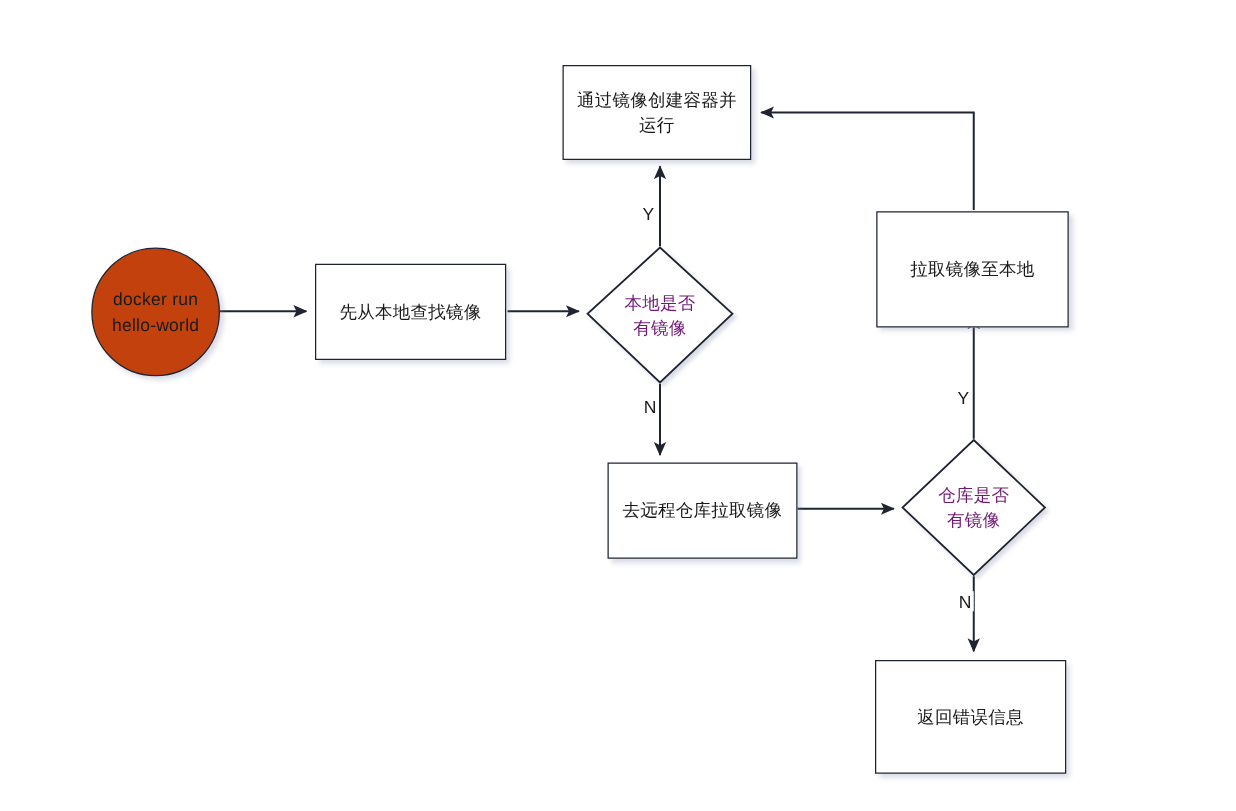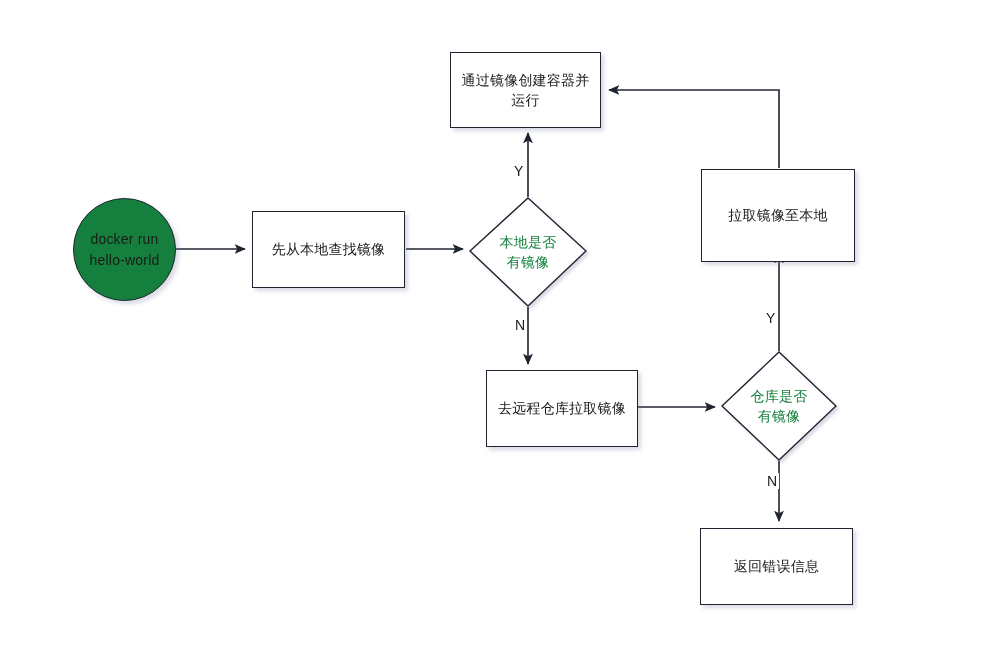--- a/index.html
+++ b/index.html
@@ -39,41 +39,41 @@
     font-size: 14px;
     line-height: 1.45;
     letter-spacing: 0.2px;
   }
   .node-box {
     background: #ffffff;
     border: 1.4px solid #1f2430;
     box-shadow: 3px 3px 4px rgba(120,125,160,0.28);
   }
   .node-circle {
-    background: #15803d;
+    background: #c2410c;
     border: 1.4px solid #1f2430;
     border-radius: 50%;
     box-shadow: 3px 3px 4px rgba(120,125,160,0.28);
   }
   .node-diamond-wrap {
     position: absolute;
   }
   .node-diamond-label {
     position: absolute;
     left: 0;
     top: 0;
     width: 100%;
     height: 100%;
     display: flex;
     align-items: center;
     justify-content: center;
     text-align: center;
     font-size: 14px;
     line-height: 1.45;
-    color: #15803d;
+    color: #701a75;
     letter-spacing: 0.2px;
   }
   .edge-label {
     position: absolute;
     background: #ffffff;
     color: #1a1a1a;
     font-size: 14px;
     line-height: 1;
     padding: 1px 2px;
     text-align: center;
@@ -145,21 +145,21 @@
     <div class="node-diamond-label" style="flex-direction:column;">
       <span class="nowrap">仓库是否</span>
       <span class="nowrap">有镜像</span>
     </div>
   </div>
 
   <div class="node node-box" style="left:701px; top:169px; width:154px; height:93px;">
     <span>拉取镜像至本地</span>
   </div>
 
-  <div class="node node-box" style="left:700px; top:528px; width:153px; height:77px;">
+  <div class="node node-box" style="left:700px; top:528px; width:153px; height:91px;">
     <span>返回错误信息</span>
   </div>
 
   <div class="edge-label" style="left:512px; top:163px;">Y</div>
 
   <div class="edge-label" style="left:513px; top:317px;">N</div>
 
   <div class="edge-label" style="left:764px; top:310px;">Y</div>
 
   <div class="edge-label" style="left:765px; top:473px;">N</div>

